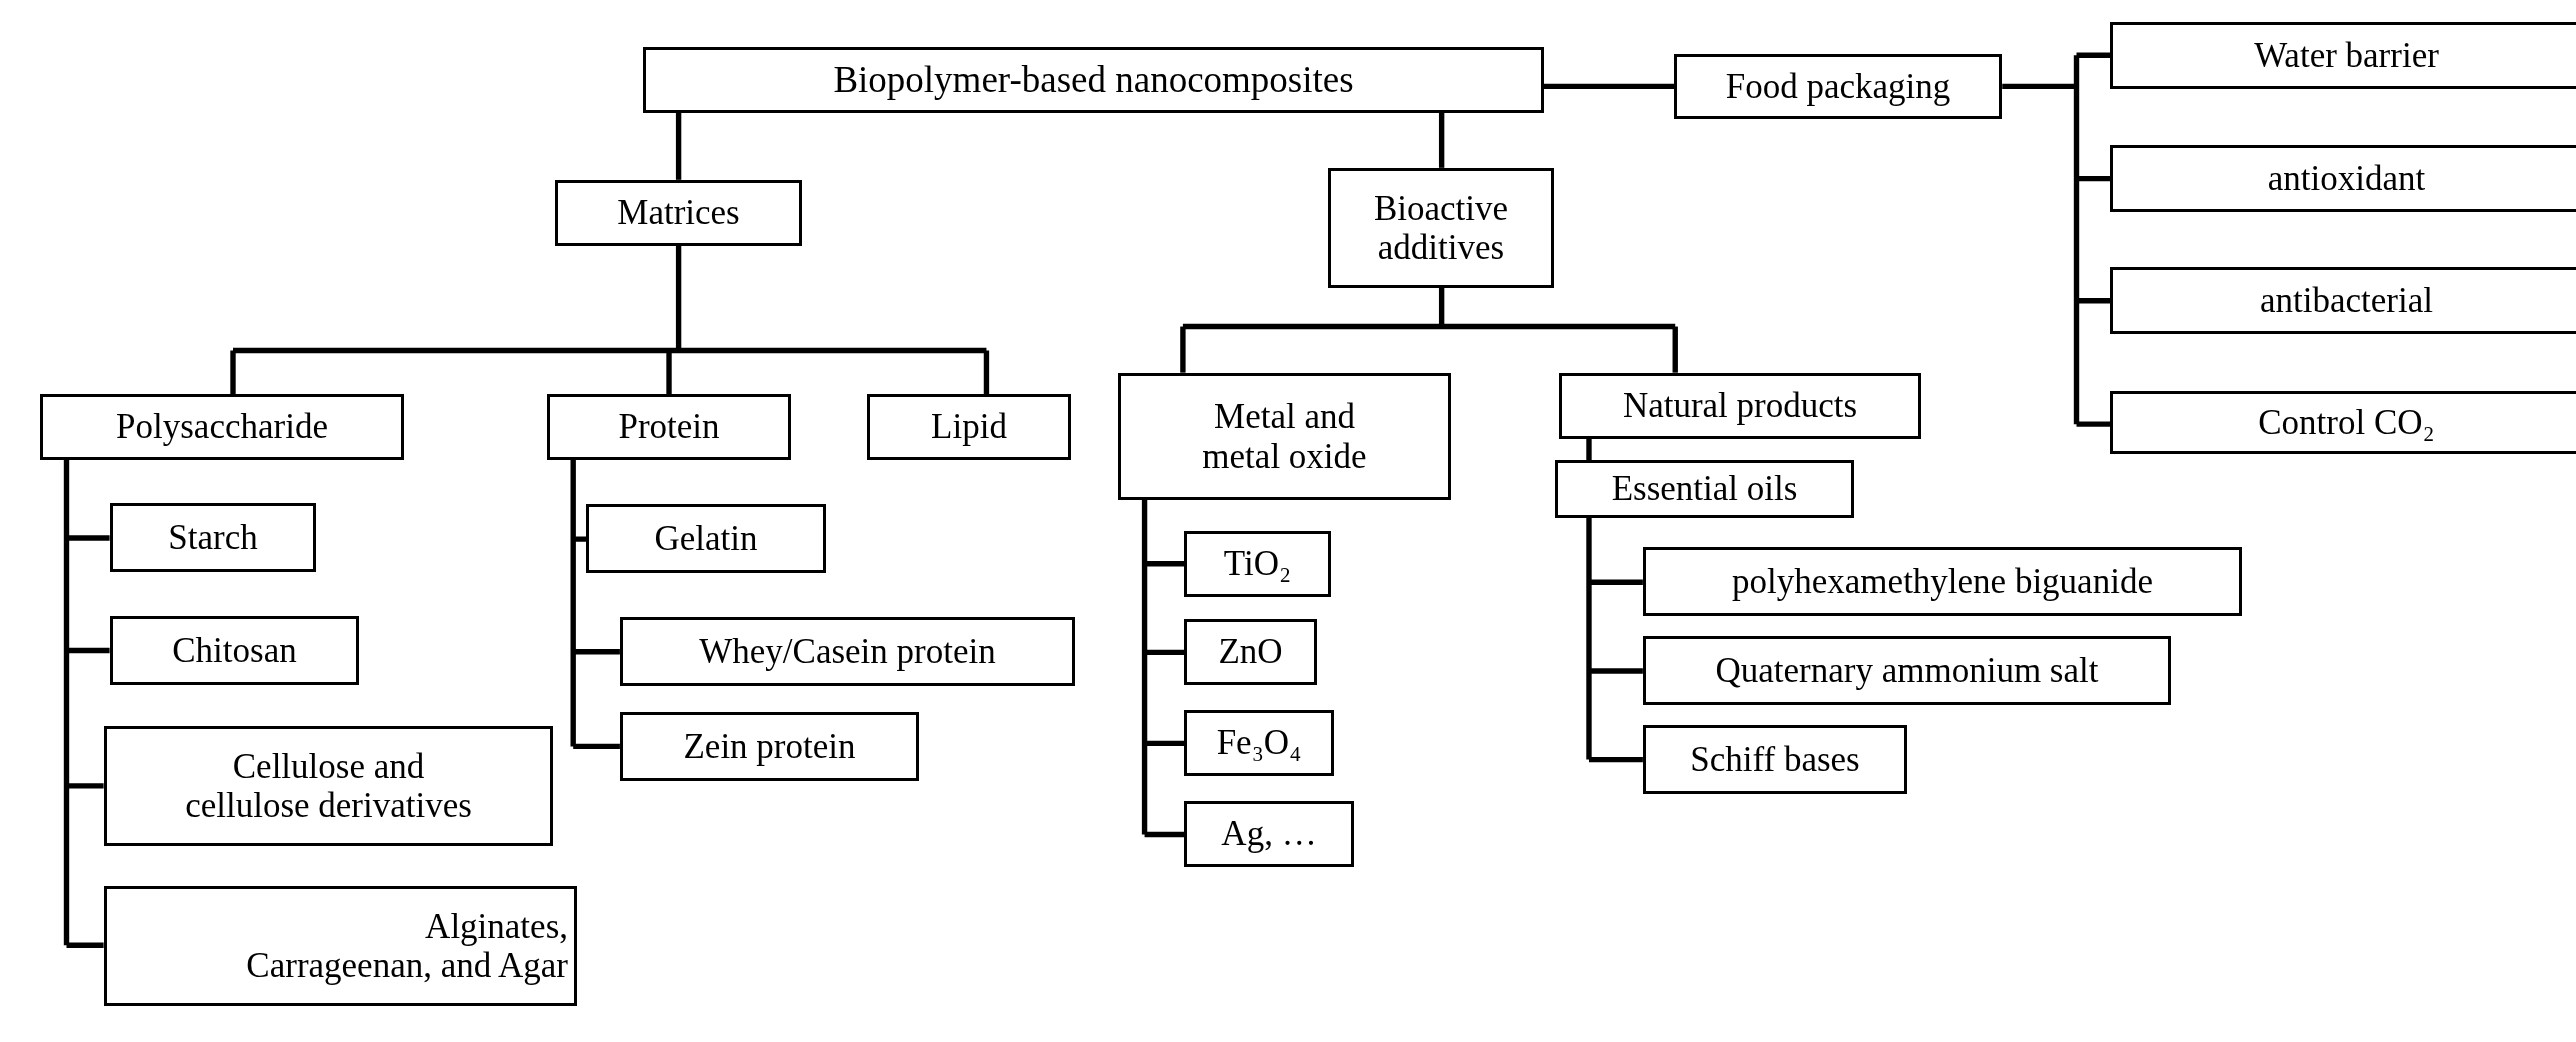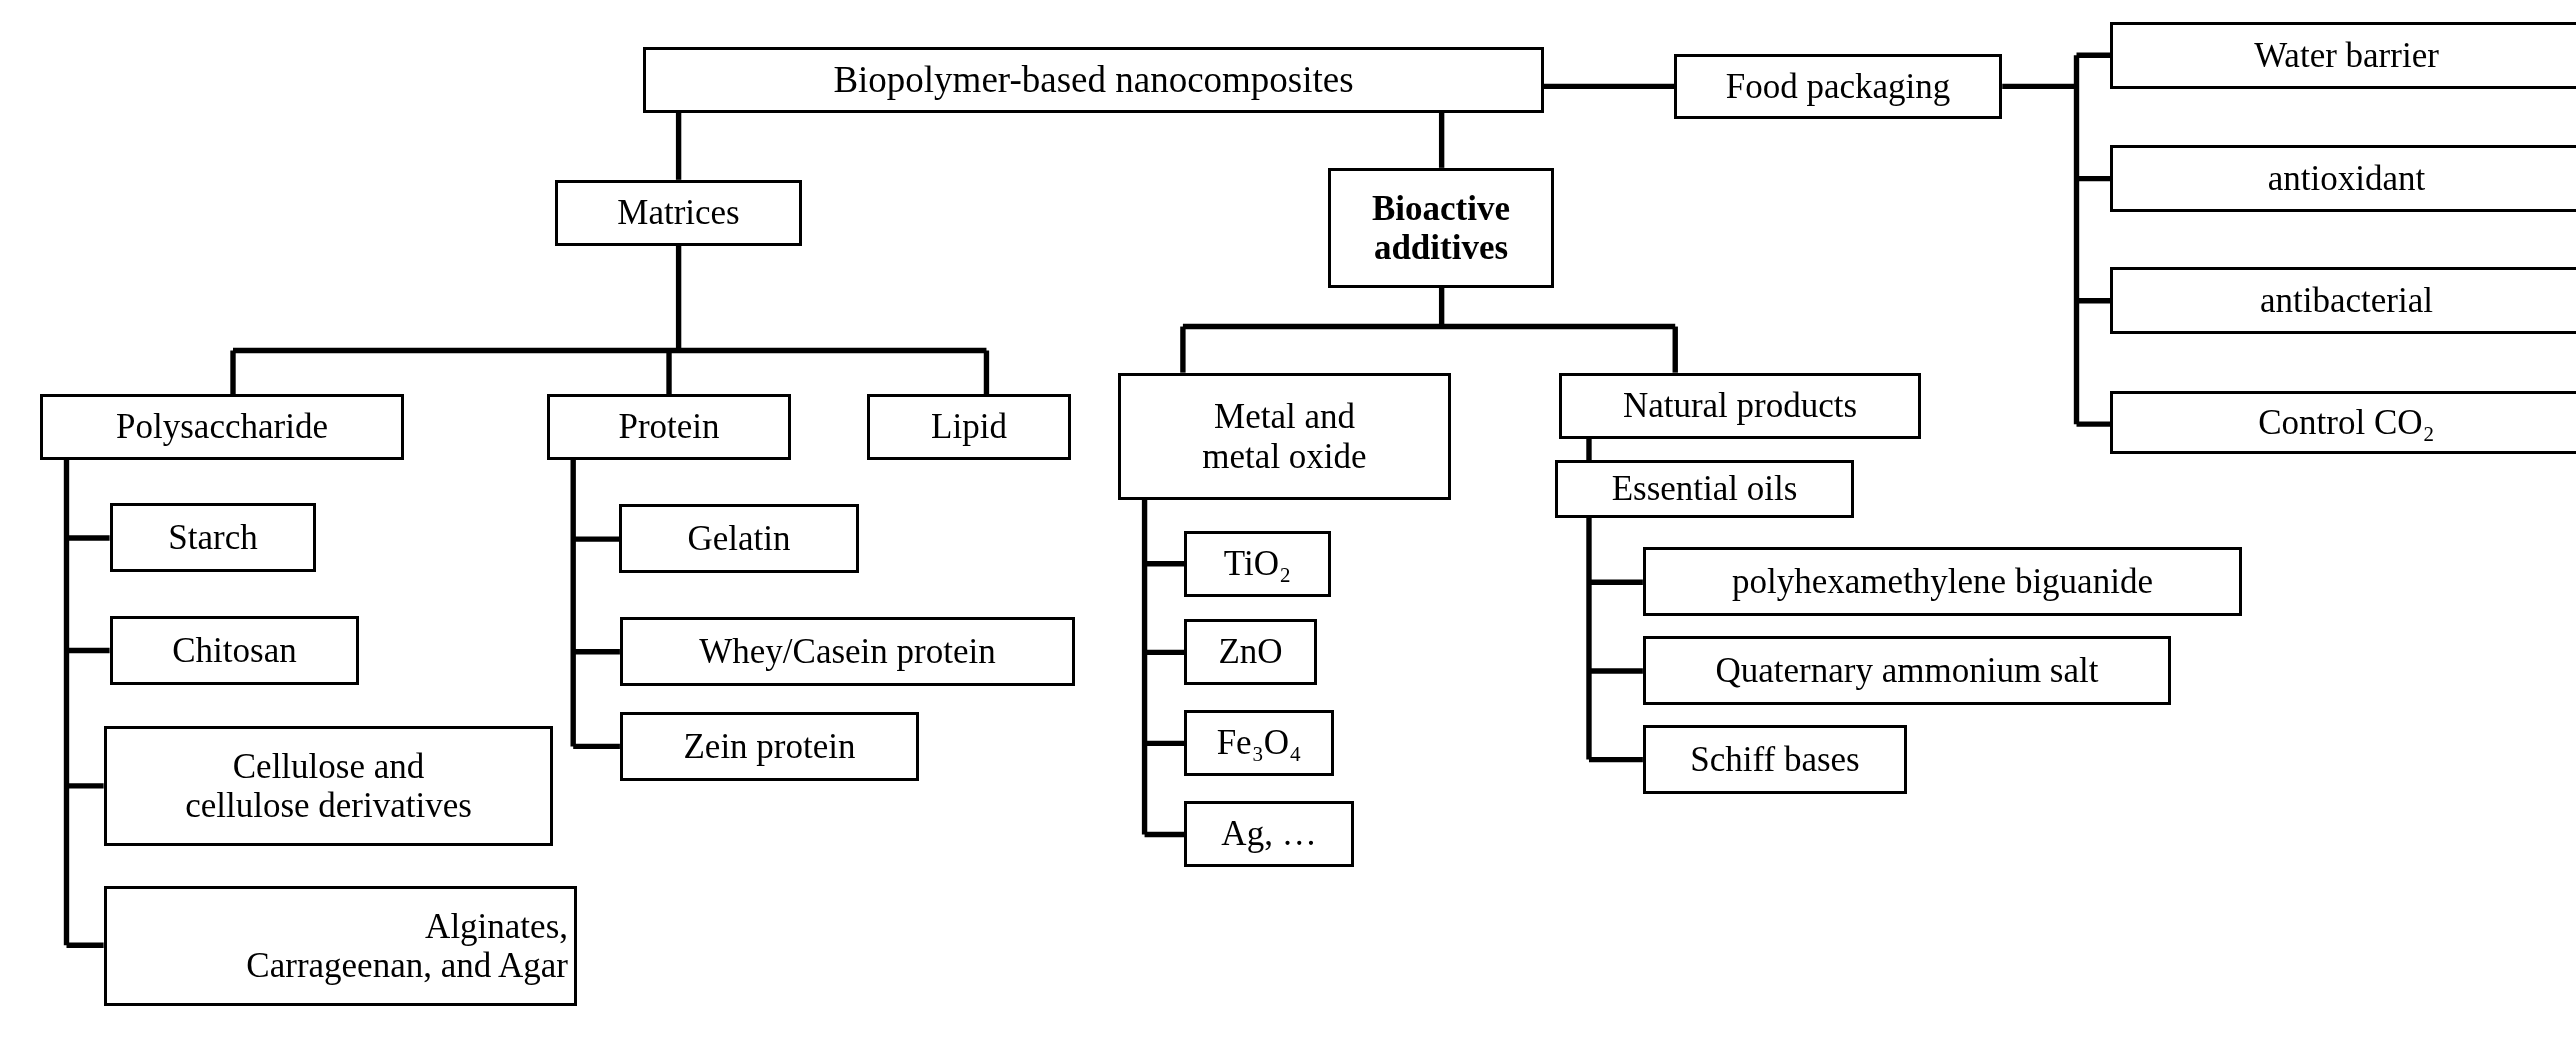--- a/index.html
+++ b/index.html
@@ -85,39 +85,39 @@
       <path d="M 2638 732 V 1268" stroke="#000000" stroke-width="9" fill="none" stroke-linecap="butt"></path>
       <path d="M 2638 826 H 2728" stroke="#000000" stroke-width="9" fill="none" stroke-linecap="butt"></path>
       <path d="M 2638 972 H 2728" stroke="#000000" stroke-width="9" fill="none" stroke-linecap="butt"></path>
       <path d="M 2638 1120 H 2728" stroke="#000000" stroke-width="9" fill="none" stroke-linecap="butt"></path>
       <path d="M 2638 1268 H 2728" stroke="#000000" stroke-width="9" fill="none" stroke-linecap="butt"></path>
     </svg>
 
 <div class="node" style="left: 634px; top: 47px; width: 901px; height: 66px; font-size: 37px; border-color: rgb(0, 0, 0); background: rgb(255, 255, 255); color: rgb(0, 0, 0);"><span class="lbl">Biopolymer-based nanocomposites</span></div>
     <div class="node" style="left: 1665px; top: 54px; width: 328px; height: 65px; font-size: 35px; border-color: rgb(0, 0, 0); background: rgb(255, 255, 255); color: rgb(0, 0, 0);"><span class="lbl">Food packaging</span></div>
     <div class="node" style="left: 546px; top: 180px; width: 247px; height: 66px; font-size: 35px; border-color: rgb(0, 0, 0); background: rgb(255, 255, 255); color: rgb(0, 0, 0);"><span class="lbl">Matrices</span></div>
-    <div class="node" style="left: 1319px; top: 168px; width: 226px; height: 120px; font-size: 35px; border-color: rgb(0, 0, 0); background: rgb(255, 255, 255); color: rgb(0, 0, 0); font-weight: bold;"><span class="lbl">Bioactive
+    <div class="node" style="left: 1319px; top: 168px; width: 226px; height: 120px; font-size: 35px; border-color: rgb(0, 0, 0); background: rgb(255, 255, 255); color: rgb(0, 0, 0);"><span class="lbl">Bioactive
 additives</span></div>
     <div class="node" style="left: 2101px; top: 21.6px; width: 473px; height: 67px; font-size: 35px; border-color: rgb(0, 0, 0); background: rgb(255, 255, 255); color: rgb(0, 0, 0);"><span class="lbl">Water barrier</span></div>
     <div class="node" style="left: 2101px; top: 145px; width: 473px; height: 67px; font-size: 35px; border-color: rgb(0, 0, 0); background: rgb(255, 255, 255); color: rgb(0, 0, 0);"><span class="lbl">antioxidant</span></div>
     <div class="node" style="left: 2101px; top: 267px; width: 473px; height: 67px; font-size: 35px; border-color: rgb(0, 0, 0); background: rgb(255, 255, 255); color: rgb(0, 0, 0);"><span class="lbl">antibacterial</span></div>
     <div class="node" style="left: 2101px; top: 391px; width: 473px; height: 63px; font-size: 35px; border-color: rgb(0, 0, 0); background: rgb(255, 255, 255); color: rgb(0, 0, 0);"><span class="lbl">Control CO₂</span></div>
     <div class="node" style="left: 31px; top: 394px; width: 364px; height: 66px; font-size: 35px; border-color: rgb(0, 0, 0); background: rgb(255, 255, 255); color: rgb(0, 0, 0);"><span class="lbl">Polysaccharide</span></div>
     <div class="node" style="left: 538px; top: 394px; width: 244px; height: 66px; font-size: 35px; border-color: rgb(0, 0, 0); background: rgb(255, 255, 255); color: rgb(0, 0, 0);"><span class="lbl">Protein</span></div>
     <div class="node" style="left: 858px; top: 394px; width: 204px; height: 66px; font-size: 35px; border-color: rgb(0, 0, 0); background: rgb(255, 255, 255); color: rgb(0, 0, 0);"><span class="lbl">Lipid</span></div>
     <div class="node" style="left: 1109px; top: 373px; width: 333px; height: 127px; font-size: 35px; border-color: rgb(0, 0, 0); background: rgb(255, 255, 255); color: rgb(0, 0, 0);"><span class="lbl">Metal and
 metal oxide</span></div>
     <div class="node" style="left: 1550px; top: 373px; width: 362px; height: 66px; font-size: 35px; border-color: rgb(0, 0, 0); background: rgb(255, 255, 255); color: rgb(0, 0, 0);"><span class="lbl">Natural products</span></div>
     <div class="node" style="left: 101px; top: 503px; width: 206px; height: 69px; font-size: 35px; border-color: rgb(0, 0, 0); background: rgb(255, 255, 255); color: rgb(0, 0, 0);"><span class="lbl">Starch</span></div>
     <div class="node" style="left: 101px; top: 616px; width: 249px; height: 69px; font-size: 35px; border-color: rgb(0, 0, 0); background: rgb(255, 255, 255); color: rgb(0, 0, 0);"><span class="lbl">Chitosan</span></div>
     <div class="node" style="left: 95px; top: 726px; width: 449px; height: 120px; font-size: 35px; border-color: rgb(0, 0, 0); background: rgb(255, 255, 255); color: rgb(0, 0, 0);"><span class="lbl">Cellulose and
 cellulose derivatives</span></div>
     <div class="node" style="left: 95px; top: 886px; width: 473px; height: 120px; font-size: 35px; border-color: rgb(0, 0, 0); background: rgb(255, 255, 255); color: rgb(0, 0, 0); text-align: right;"><span class="lbl">Alginates,
 Carrageenan, and Agar</span></div>
-    <div class="node" style="left: 610px; top: 504px; width: 240px; height: 69px; font-size: 35px; border-color: rgb(0, 0, 0); background: rgb(255, 255, 255); color: rgb(0, 0, 0);"><span class="lbl">Gelatin</span></div>
+    <div class="node" style="left: 577px; top: 504px; width: 240px; height: 69px; font-size: 35px; border-color: rgb(0, 0, 0); background: rgb(255, 255, 255); color: rgb(0, 0, 0);"><span class="lbl">Gelatin</span></div>
     <div class="node" style="left: 611px; top: 617px; width: 455px; height: 69px; font-size: 35px; border-color: rgb(0, 0, 0); background: rgb(255, 255, 255); color: rgb(0, 0, 0);"><span class="lbl">Whey/Casein protein</span></div>
     <div class="node" style="left: 611px; top: 712px; width: 299px; height: 69px; font-size: 35px; border-color: rgb(0, 0, 0); background: rgb(255, 255, 255); color: rgb(0, 0, 0);"><span class="lbl">Zein protein</span></div>
     <div class="node" style="left: 1175px; top: 531px; width: 147px; height: 66px; font-size: 35px; border-color: rgb(0, 0, 0); background: rgb(255, 255, 255); color: rgb(0, 0, 0);"><span class="lbl">TiO₂</span></div>
     <div class="node" style="left: 1175px; top: 619px; width: 133px; height: 66px; font-size: 35px; border-color: rgb(0, 0, 0); background: rgb(255, 255, 255); color: rgb(0, 0, 0);"><span class="lbl">ZnO</span></div>
     <div class="node" style="left: 1175px; top: 710px; width: 150px; height: 66px; font-size: 35px; border-color: rgb(0, 0, 0); background: rgb(255, 255, 255); color: rgb(0, 0, 0);"><span class="lbl">Fe₃O₄</span></div>
     <div class="node" style="left: 1175px; top: 801px; width: 170px; height: 66px; font-size: 35px; border-color: rgb(0, 0, 0); background: rgb(255, 255, 255); color: rgb(0, 0, 0);"><span class="lbl">Ag, …</span></div>
     <div class="node" style="left: 1546px; top: 460px; width: 299px; height: 58px; font-size: 35px; border-color: rgb(0, 0, 0); background: rgb(255, 255, 255); color: rgb(0, 0, 0);"><span class="lbl">Essential oils</span></div>
     <div class="node" style="left: 1634px; top: 547px; width: 599px; height: 69px; font-size: 35px; border-color: rgb(0, 0, 0); background: rgb(255, 255, 255); color: rgb(0, 0, 0);"><span class="lbl">polyhexamethylene biguanide</span></div>
     <div class="node" style="left: 1634px; top: 636px; width: 528px; height: 69px; font-size: 35px; border-color: rgb(0, 0, 0); background: rgb(255, 255, 255); color: rgb(0, 0, 0);"><span class="lbl">Quaternary ammonium salt</span></div>
     <div class="node" style="left: 1634px; top: 725px; width: 264px; height: 69px; font-size: 35px; border-color: rgb(0, 0, 0); background: rgb(255, 255, 255); color: rgb(0, 0, 0);"><span class="lbl">Schiff bases</span></div>

